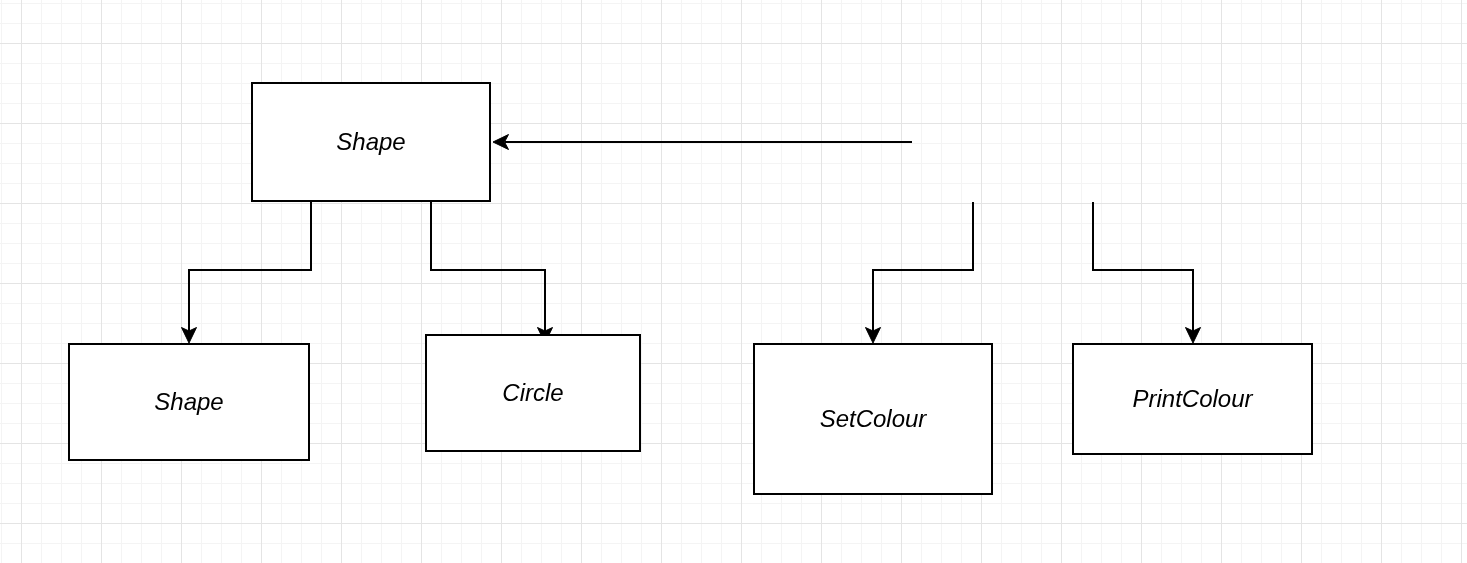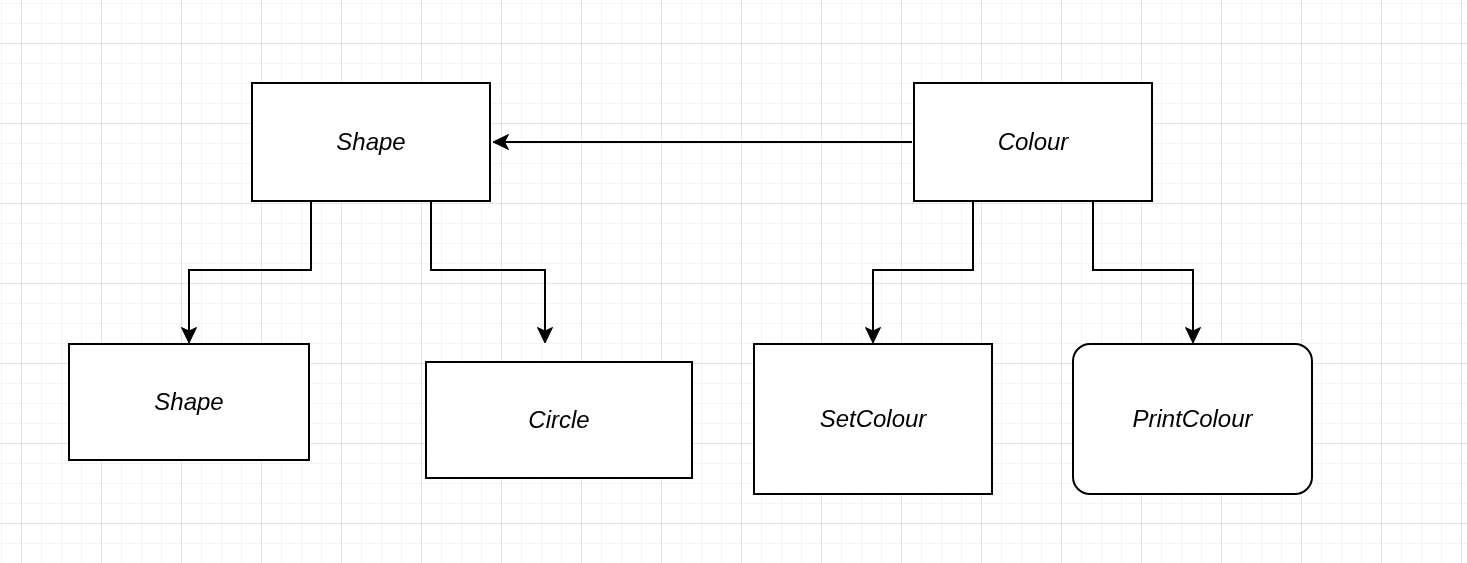--- a/index.html
+++ b/index.html
@@ -51,23 +51,23 @@
     align-items: center;
     justify-content: center;
     font-size: 24px;
     color: #000000;
     white-space: nowrap;
     cursor: default;
   }
   .n-shape       { left: 251px;  top: 82px;  width: 240px; height: 120px; }
   .n-colour      { left: 913px;  top: 82px;  width: 240px; height: 120px; }
   .n-square      { left: 68px;   top: 343px; width: 242px; height: 118px; }
-  .n-circle      { left: 425px;  top: 361px; width: 268px; height: 118px; }
+  .n-circle      { left: 425px;  top: 334px; width: 216px; height: 118px; }
   .n-setcolour   { left: 753px;  top: 343px; width: 240px; height: 152px; }
-  .n-printcolour { left: 1072px; top: 343px; width: 241px; height: 152px; border-radius: 18px; }
+  .n-printcolour { left: 1072px; top: 343px; width: 241px; height: 112px; }
 </style>
 </head>
 <body>
 
 <div class="canvas">
 
   <svg class="connector-layer" width="1467" height="563" viewBox="0 0 1467 563" xmlns="http://www.w3.org/2000/svg">
 
     <g>
       <path class="edge-line" d="M 912 142 L 505 142"></path>
@@ -93,23 +93,20 @@
       <path class="edge-line" d="M 1093 202 L 1093 270 L 1193 270 L 1193 331"></path>
       <polygon class="edge-head" points="1193,343 1185.5,327.5 1193,331 1200.5,327.5"></polygon>
     </g>
 
   </svg>
 
   <div class="node n-shape">
     <span>Shape</span>
   </div>
 
-  <div class="node n-colour">
-    <span>Colour</span>
-  </div>
 
   <div class="node n-square">
     <span>Shape</span>
   </div>
 
   <div class="node n-circle">
     <span>Circle</span>
   </div>
 
   <div class="node n-setcolour">

